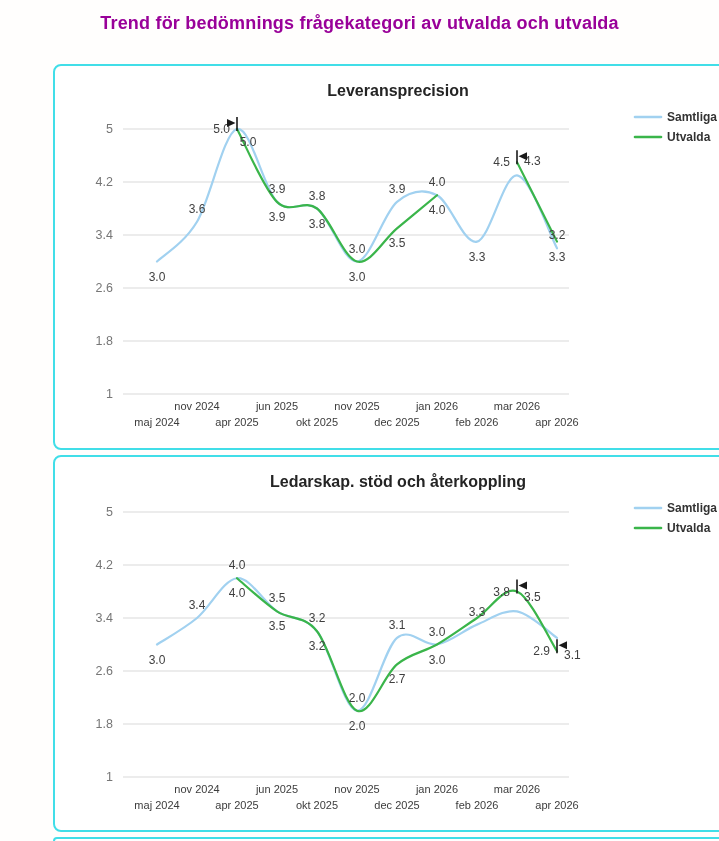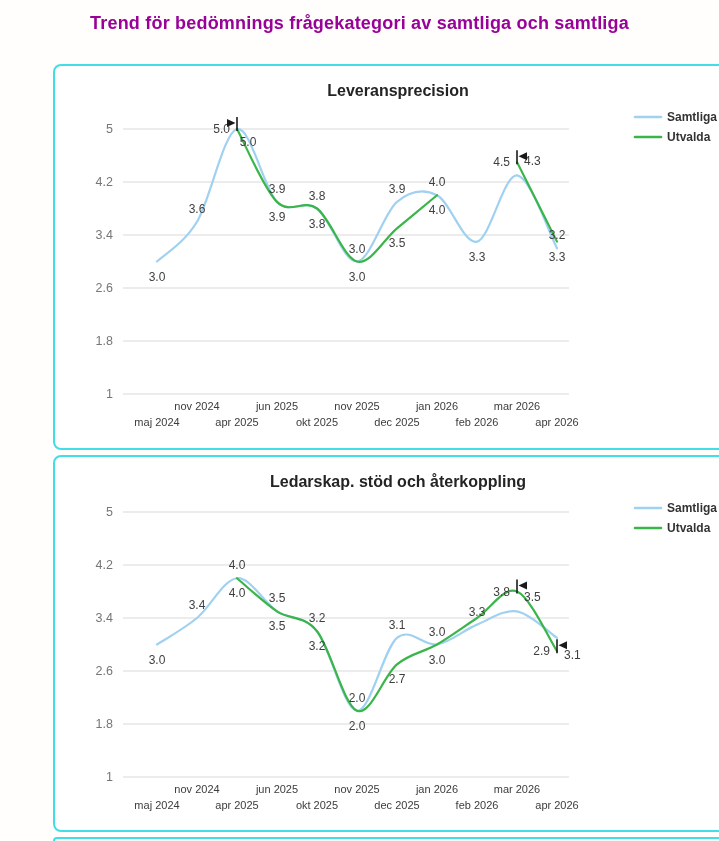--- a/index.html
+++ b/index.html
@@ -12,21 +12,21 @@
           border:2px solid #41dee8; border-radius:8px;margin-left:39px; }
   .card-1 { top:64px;  height:386px; }
   .card-2 { top:455px; height:377px; }
   .card-3 { top:837px; height:8px; border-bottom:none; }
   svg text { font-family:"Liberation Sans","DejaVu Sans",sans-serif; }
 </style>
 </head>
 <body>
 
 <div class="page">
-  <h1 class="main-title" style="color: rgb(153, 1, 153);">Trend för bedömnings frågekategori av samtliga och samtliga</h1>
+  <h1 class="main-title" style="color: rgb(153, 1, 153);">Trend för bedömnings frågekategori av utvalda och utvalda</h1>
 
   <section class="card card-1" style="border-color: rgb(65, 222, 232);">
     <svg id="chart0" width="687" height="382" viewBox="0 0 687 382">
         <text x="343" y="30" text-anchor="middle" font-size="16px" font-weight="bold" fill="#242424">Leveransprecision</text>
         <g>
           <line x1="68" y1="63" x2="514" y2="63" stroke="#d9d9d9" stroke-width="1"></line>
           <line x1="68" y1="115.99999999999999" x2="514" y2="115.99999999999999" stroke="#d9d9d9" stroke-width="1"></line>
           <line x1="68" y1="169" x2="514" y2="169" stroke="#d9d9d9" stroke-width="1"></line>
           <line x1="68" y1="222" x2="514" y2="222" stroke="#d9d9d9" stroke-width="1"></line>
           <line x1="68" y1="275" x2="514" y2="275" stroke="#d9d9d9" stroke-width="1"></line>

